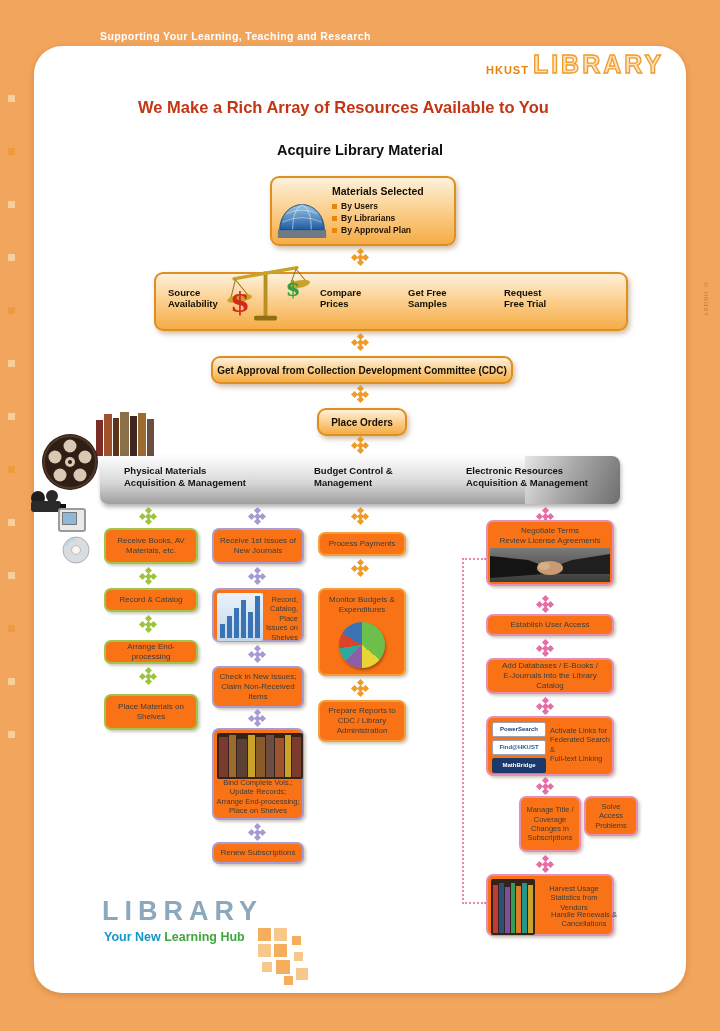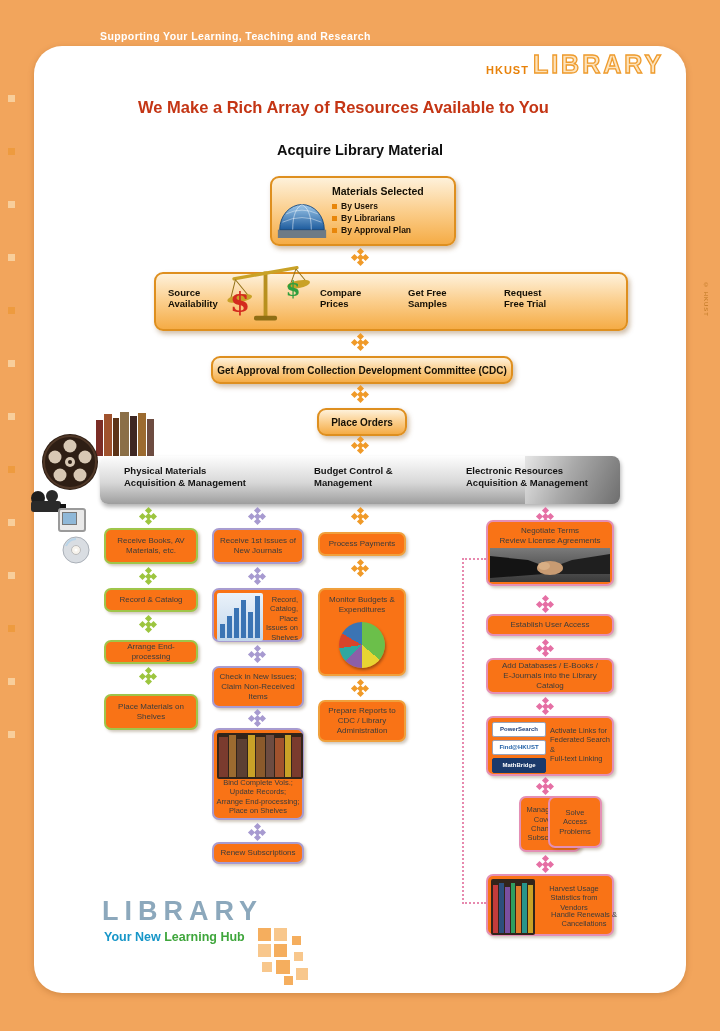--- a/index.html
+++ b/index.html
@@ -435,21 +435,21 @@
       <i></i>
       <i></i>
       <i></i>
       <i></i>
       <i></i>
     </div>
   <div class="wbox bd-pink" style="left:486px;top:796px;width:62px;height:56px;font-size:7.5px;margin-left:33px;">Manage Title /
 Coverage
 Changes in
 Subscriptions</div>
-  <div class="wbox bd-pink" style="left:548px;top:796px;width:54px;height:52px;font-size:7.5px;">Solve
+  <div class="wbox bd-pink" style="left:584px;top:796px;width:54px;height:40px;font-size:7.5px;">Solve
 Access
 Problems</div>
   <div class="darrow c-pink" style="left:537px;top:856px;">
       <i></i>
       <i></i>
       <i></i>
       <i></i>
       <i></i>
     </div>
   <div class="wbox bd-pink" style="left:486px;top:874px;width:128px;height:62px;">

